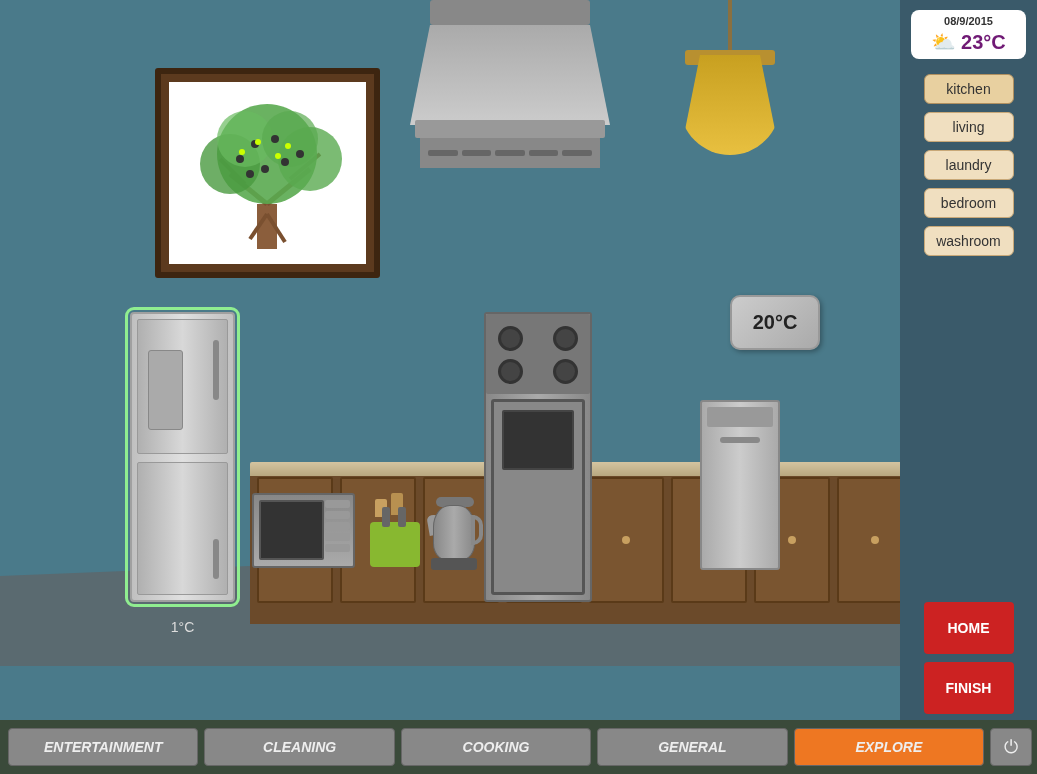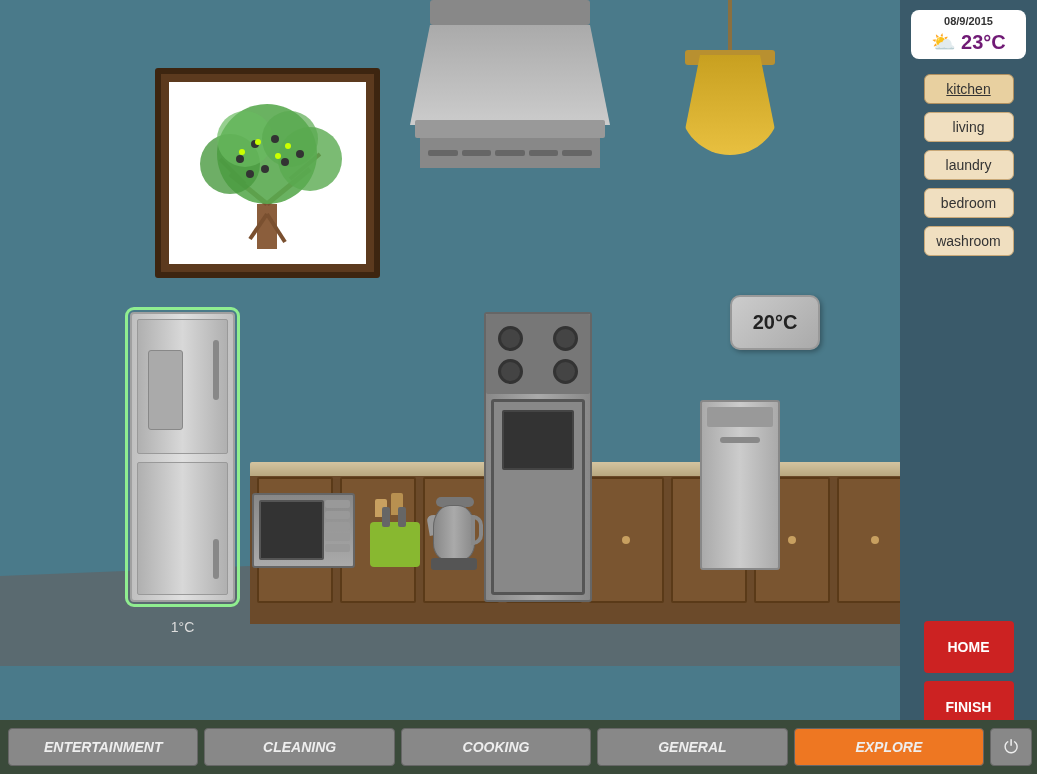--- a/index.html
+++ b/index.html
@@ -525,21 +525,20 @@
       border: 1px solid #c8a878;
       border-radius: 6px;
       text-align: center;
       font-size: 14px;
       color: #333;
       cursor: pointer;
     }
     .room-btn.active {
       background: #e8d0a0;
       border-color: #b09060;
-      text-decoration: underline;
     }
 
     
     .action-btn {
       width: 90px;
       padding: 18px 10px;
       margin-bottom: 8px;
       border: none;
       border-radius: 4px;
       font-size: 14px;
@@ -763,21 +762,21 @@
   <div class="room-btn">
     <span>bedroom</span>
   </div>
   <div class="room-btn">
     <span>washroom</span>
   </div>
 
   <div class="sidebar-spacer"></div>
 
   <button class="action-btn home-btn">HOME</button>
-  <button class="action-btn finish-btn" style="margin-bottom:41px;">FINISH</button>
+  <button class="action-btn finish-btn" style="margin-bottom:60px;">FINISH</button>
 
 </div>
 
 <div class="bottom-nav">
   <button class="nav-btn">ENTERTAINMENT</button>
   <button class="nav-btn">CLEANING</button>
   <button class="nav-btn">COOKING</button>
   <button class="nav-btn">GENERAL</button>
   <button class="nav-btn active">EXPLORE</button>
   <div class="nav-logout">

